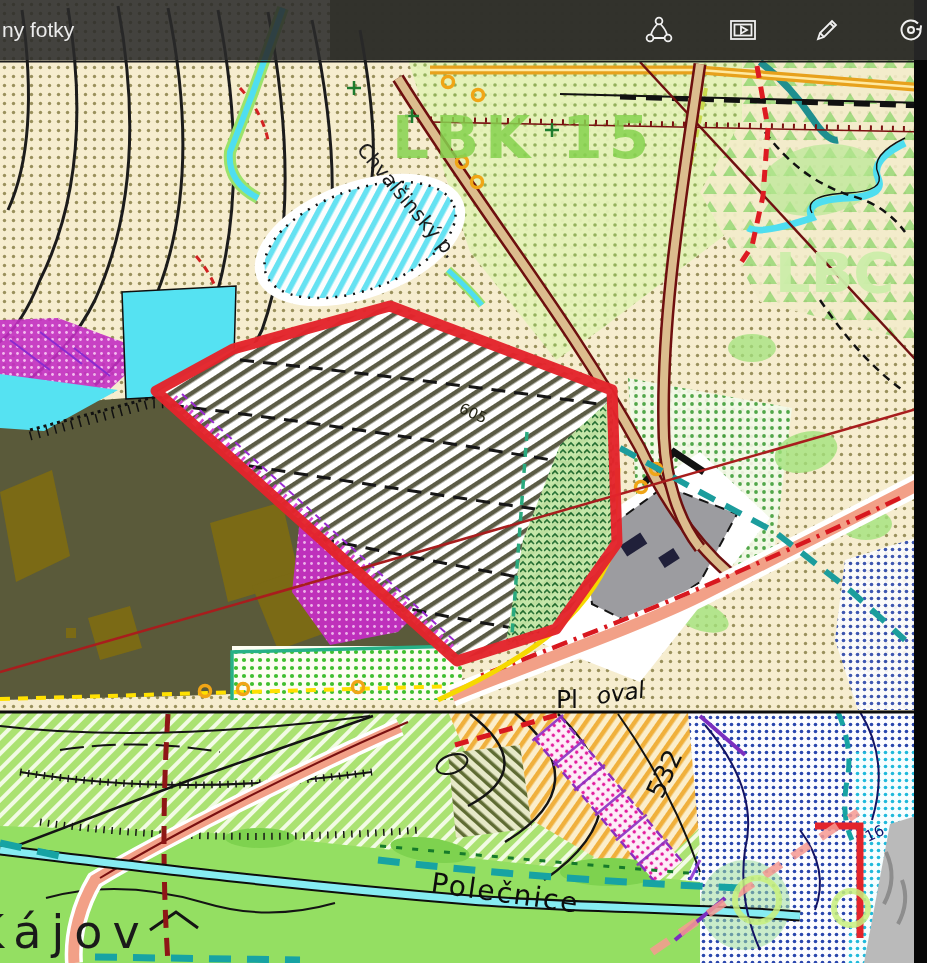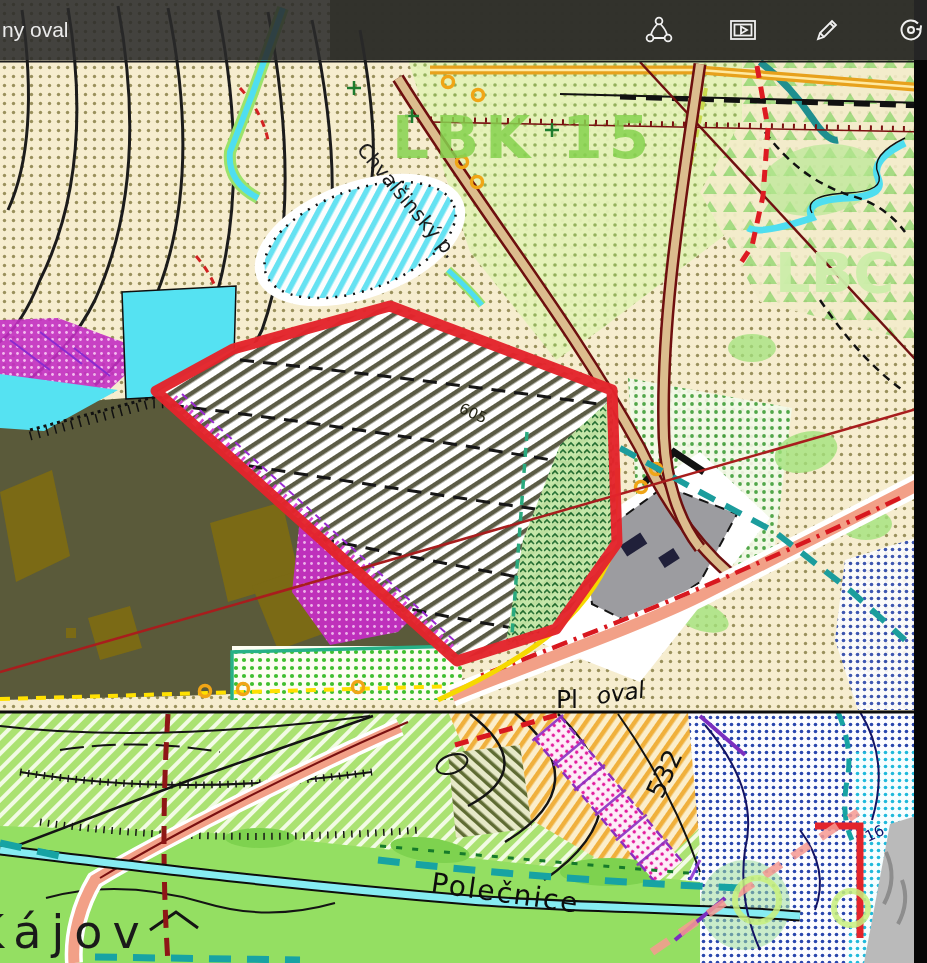--- a/index.html
+++ b/index.html
@@ -331,21 +331,21 @@
   <polygon points="890,824 916,816 916,963 864,963" fill="#bababa"></polygon>
   <path d="M886,852 q12,26 -2,52 M902,880 q8,22 -4,44" stroke="#8d8d8d" stroke-width="4" fill="none"></path>
 </g>
 
 <line x1="0" y1="712" x2="927" y2="712" stroke="#0d0d0d" stroke-width="3"></line>
 <line x1="0" y1="61.5" x2="927" y2="61.5" stroke="#1a1a1a" stroke-width="2"></line>
 <rect x="914" y="0" width="13" height="963" fill="#070707"></rect>
 </svg>
 
 <div class="toolbar">
-  <span class="tb-title">ny oval</span>
+  <span class="tb-title">ny fotky</span>
   <div class="tb-icons">
     <button class="tb-btn">
       <svg width="32" height="32" viewBox="0 0 32 32" stroke="#f0f0f0" stroke-width="1.8" fill="none">
         <circle cx="16" cy="7" r="3.4"></circle>
             <circle cx="7" cy="24" r="3.4"></circle>
             <circle cx="25" cy="24" r="3.4"></circle>
         <path d="M14.5,10 Q9,16 8,20.7 M17.5,10 Q23,16 24,20.7 M10.4,24 L21.6,24"></path>
       </svg>
     </button>
     <button class="tb-btn">

